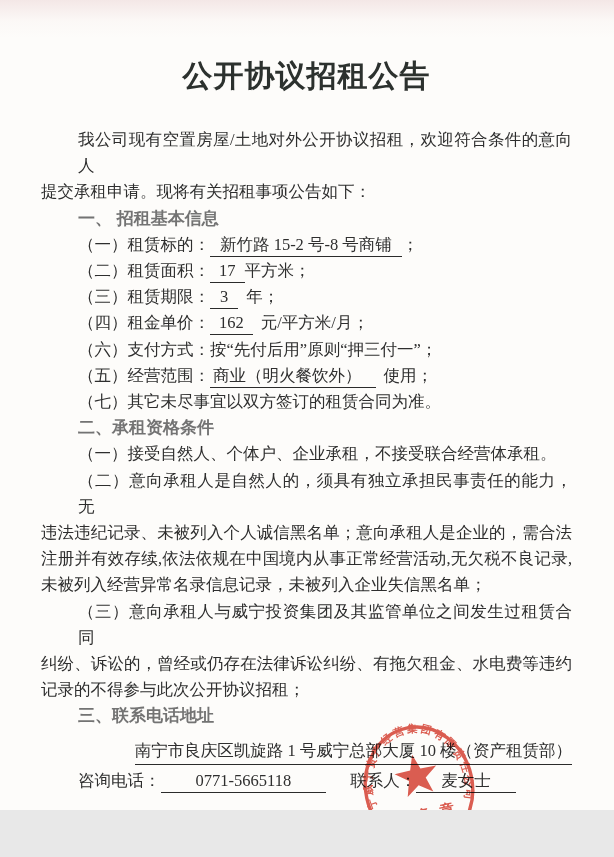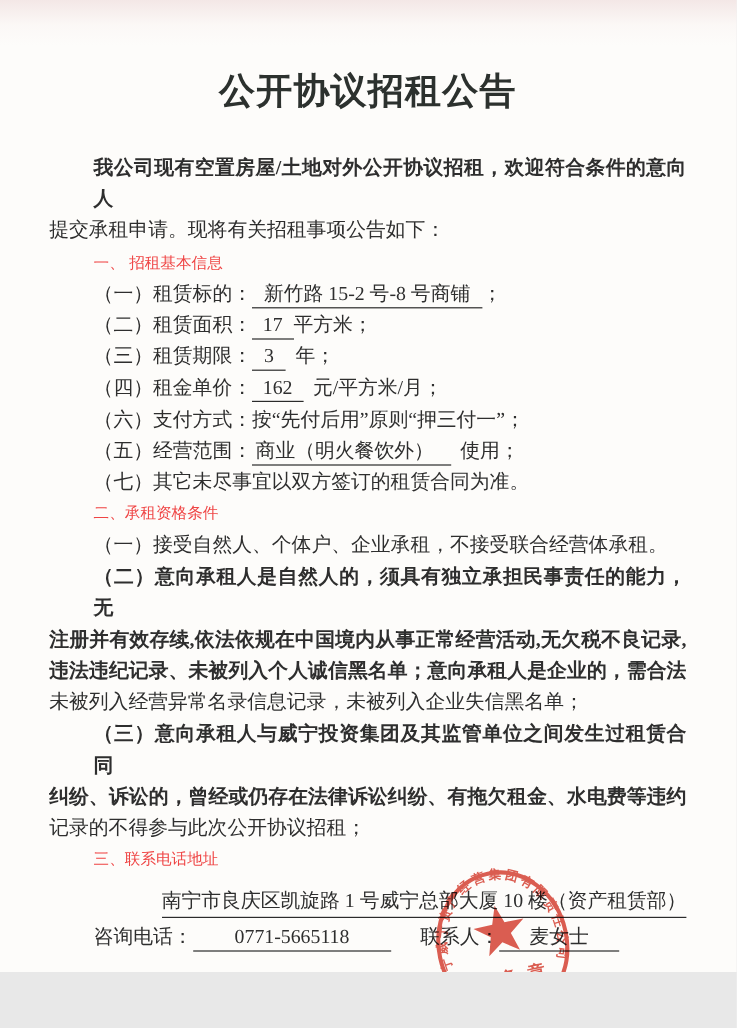--- a/index.html
+++ b/index.html
@@ -16,24 +16,24 @@
   .content{position:absolute;left:41px;right:42px;top:0;}
   .doc-title{
     padding-top:56px;text-align:center;
     font-family:"Liberation Sans",sans-serif;font-weight:bold;
     font-size:30px;letter-spacing:1px;color:#2c312e;
   }
   .body-block{margin-top:30px;font-size:16.5px;line-height:26.2px;}
   .line{white-space:nowrap;}
   .wrapline{white-space:normal;}
   .indent{padding-left:37px;}
-  .just{text-align:justify;text-align-last:justify;white-space:normal;font-weight:bold;}
+  .just{text-align:justify;text-align-last:justify;white-space:normal;}
   .heading{
-    font-family:"Liberation Sans",sans-serif;font-weight:normal;
-    font-size:13px;color:#ef4444;padding-left:37px;
+    font-family:"Liberation Sans",sans-serif;font-weight:bold;
+    font-size:17px;color:#737373;padding-left:37px;
   }
   .u{border-bottom:1px solid #2b2b2b;display:inline-block;line-height:22px;}
   .u-pad10{padding:0 10px;}
   .u-pad9{padding:0 9px;text-align:center;}
   .u-wide{padding:0 35px;}
   .u-name{padding:0 25px;}
   .u-val5{padding:0 14px 0 3px;}
   .sfx-gap{margin-left:8px;}
   .addr-row{margin-top:6px;line-height:30px;padding-left:37px;text-align:right;}
   .addr-row .u{line-height:26px;}
@@ -77,22 +77,22 @@
       <div class="line indent">（六）支付方式：按“先付后用”原则“押三付一”；</div>
       <div class="line indent">
         <span>（五）经营范围：</span><span class="u u-val5">商业（明火餐饮外）</span><span class="sfx-gap">使用；</span>
       </div>
       <div class="line indent">（七）其它未尽事宜以双方签订的租赁合同为准。</div>
 
       <div class="heading">二、承租资格条件</div>
 
       <div class="wrapline indent">（一）接受自然人、个体户、企业承租，不接受联合经营体承租。</div>
       <div class="just indent">（二）意向承租人是自然人的，须具有独立承担民事责任的能力，无</div>
+      <div class="just">违法违纪记录、未被列入个人诚信黑名单；意向承租人是企业的，需合法</div>
       <div class="just">注册并有效存续,依法依规在中国境内从事正常经营活动,无欠税不良记录,</div>
-      <div class="just">违法违纪记录、未被列入个人诚信黑名单；意向承租人是企业的，需合法</div>
       <div class="wrapline">未被列入经营异常名录信息记录，未被列入企业失信黑名单；</div>
       <div class="just indent">（三）意向承租人与威宁投资集团及其监管单位之间发生过租赁合同</div>
       <div class="just">纠纷、诉讼的，曾经或仍存在法律诉讼纠纷、有拖欠租金、水电费等违约</div>
       <div class="wrapline">记录的不得参与此次公开协议招租；</div>
 
       <div class="heading">三、联系电话地址</div>
 
       <div class="addr-row">
         <span class="u">南宁市良庆区凯旋路 1 号威宁总部大厦 10 楼（资产租赁部）</span>
       </div>

